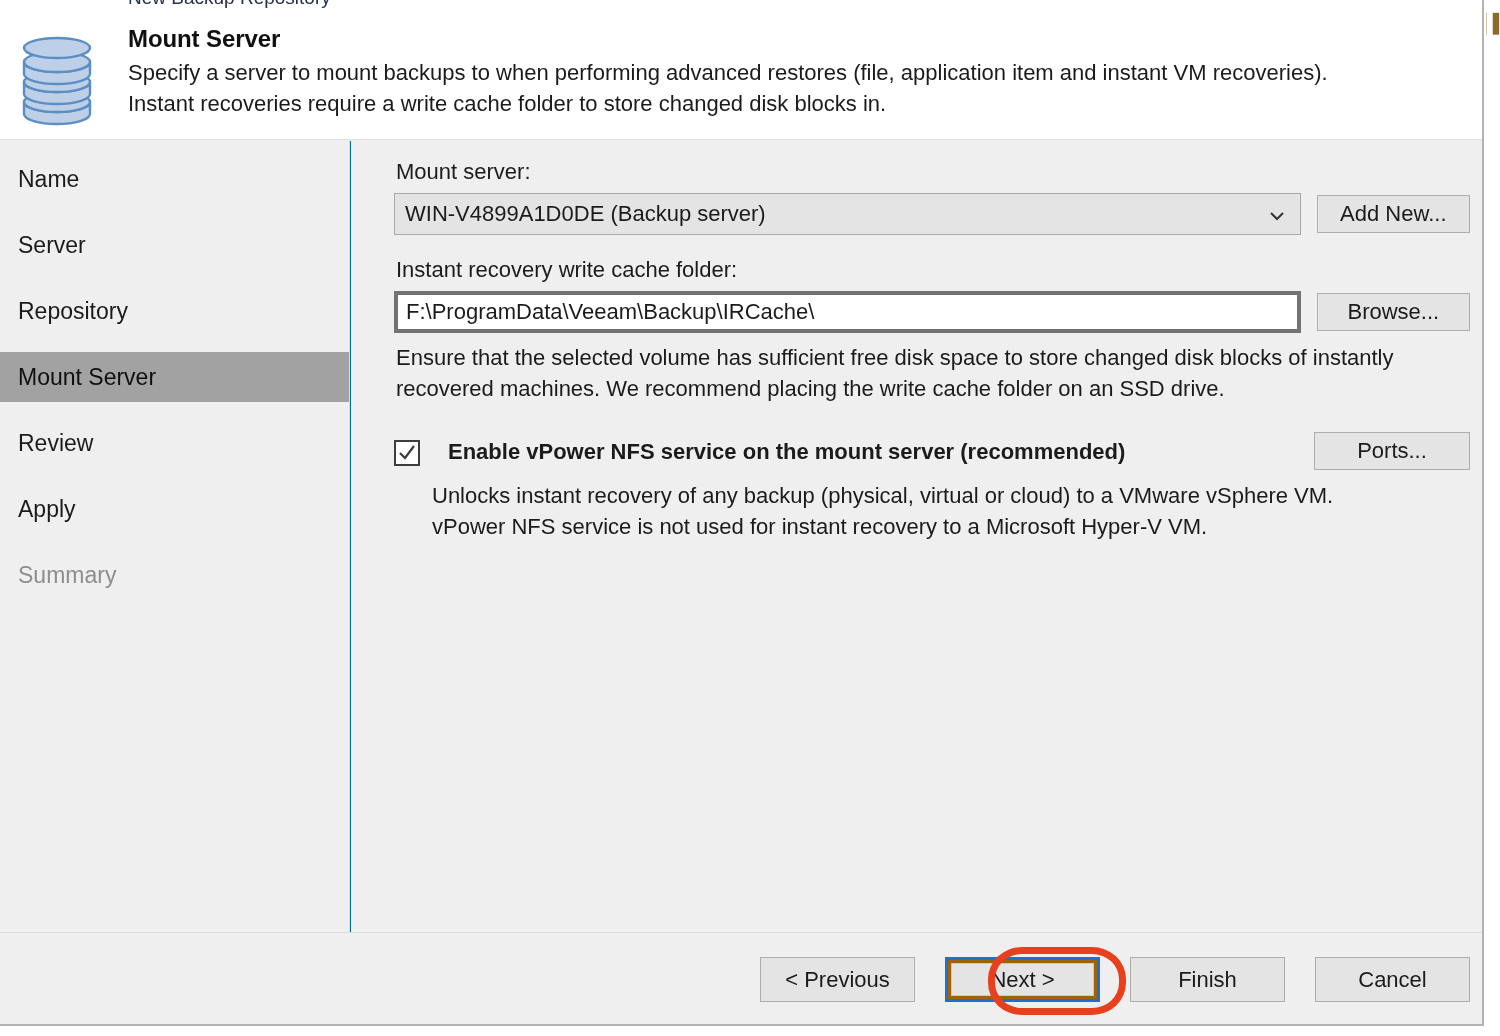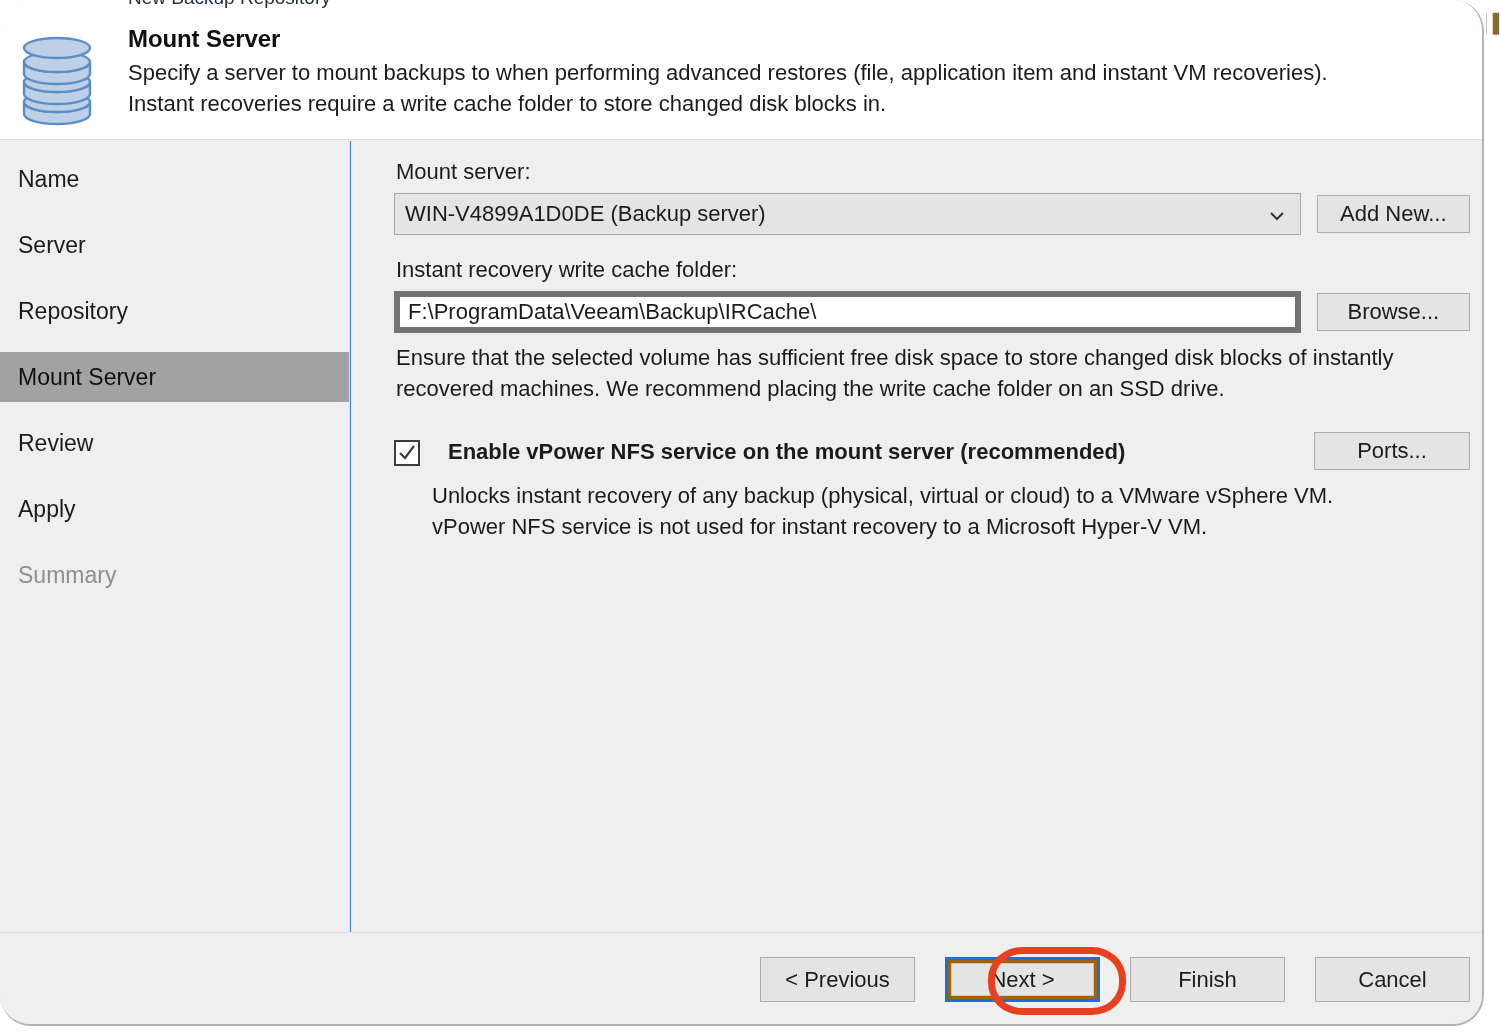--- a/index.html
+++ b/index.html
@@ -17,21 +17,20 @@
 
   
   #dialog {
     position: absolute;
     left: 0; top: 0;
     width: 1484px; height: 1026px;
     background: #efefef;
     border-right: 2px solid #b3b3b3;
     border-bottom: 2px solid #b3b3b3;
     overflow: hidden;
-    border-radius: 31px;
   }
 
   
   #clipped-top {
     position: absolute; left: 0; top: 0;
     width: 1484px; height: 14px;
     background: #ffffff;
     overflow: hidden;
   }
   #clipped-top .ghost {
@@ -64,21 +63,21 @@
   }
   .dlg-sub {
     font-size: 22px; color: #1b1b1b;
     line-height: 31px; white-space: nowrap;
   }
 
   
   #body {
     position: absolute; left: 0; top: 141px;
     width: 1484px; height: 791px;
-    background: #3b82f6;
+    background: #0369a1;
   }
   #sidebar {
     position: absolute; left: 0; top: 0;
     width: 350px; height: 791px;
     background: #efefef;
     border-right: 1px solid #dcdcdc;
   }
   #sidebar-inner {
     position: absolute; left: 0; top: 0; right: 0;
     padding-top: 13px;
@@ -122,21 +121,21 @@
     cursor: default;
   }
   .combo .chev {
     position: absolute; right: 14px; top: 50%;
     transform: translateY(-50%);
     width: 18px; height: 18px;
   }
   .textbox {
     width: 922px; height: 42px;
     background: #ffffff;
-    border: 6px solid #737373;
+    border: 4px solid #737373;
     display: flex; align-items: center;
     padding-left: 8px;
     font-size: 22px; color: #1b1b1b;
   }
 
   .btn {
     width: 156px; height: 38px;
     background: #e4e4e4;
     border: 1px solid #adadad;
     font-size: 22px; color: #1b1b1b;

